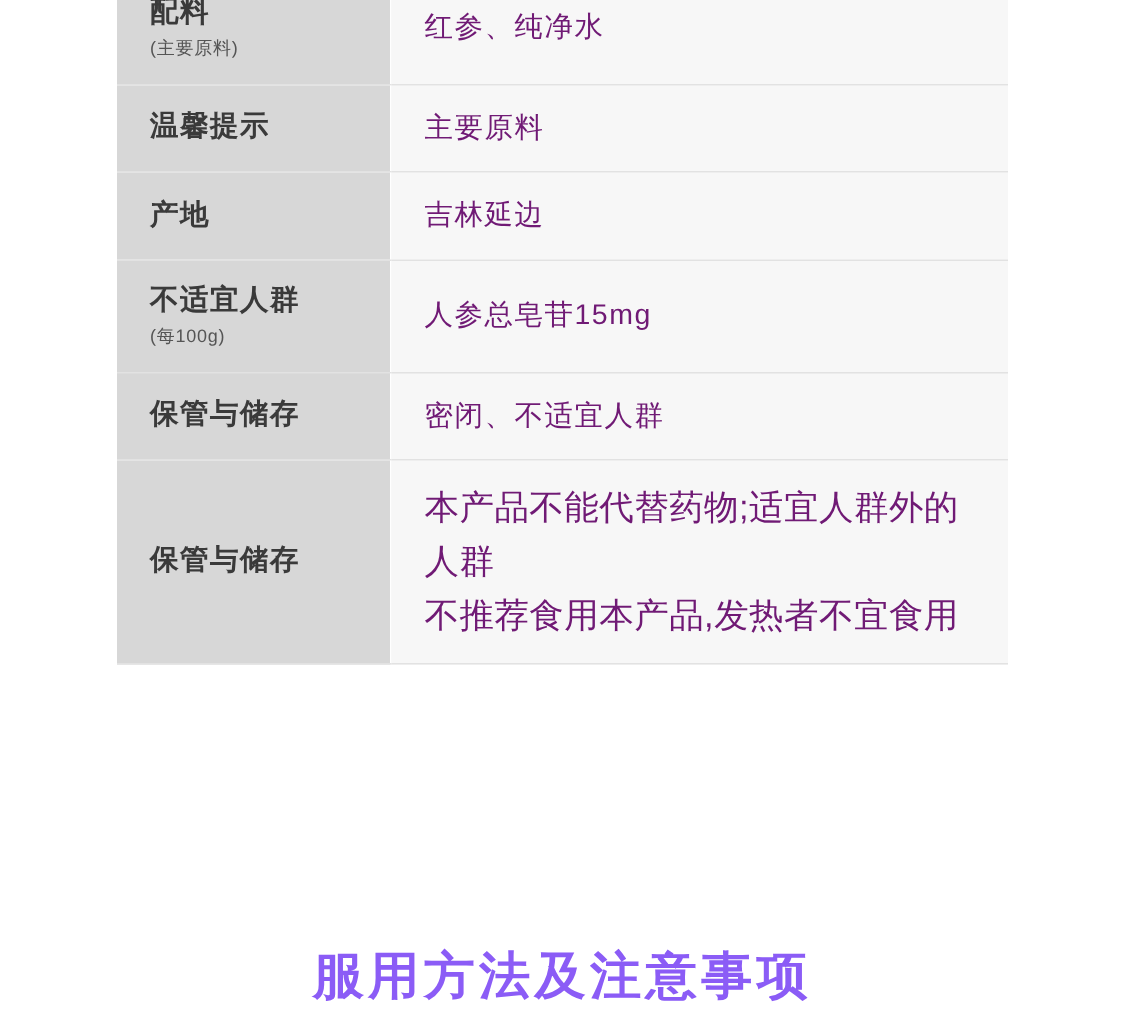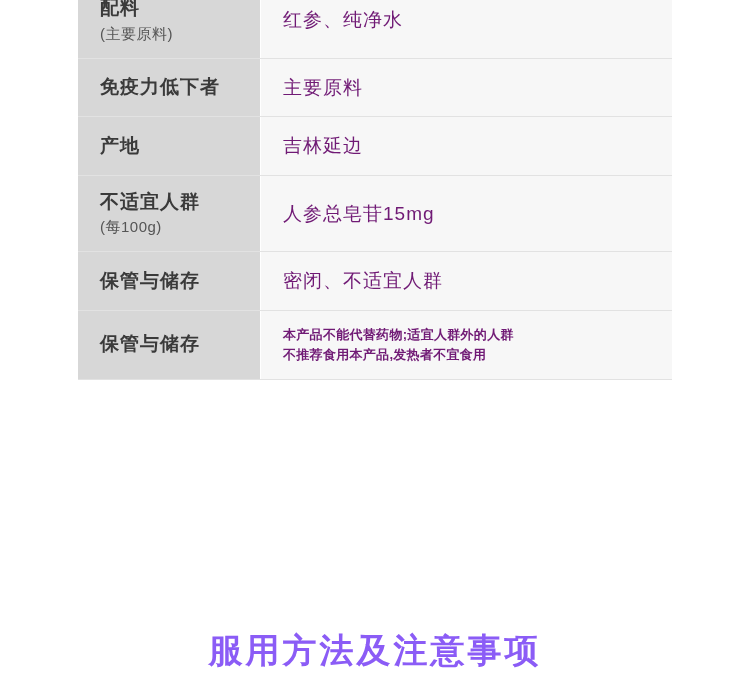--- a/index.html
+++ b/index.html
@@ -57,38 +57,37 @@
 
   .label-main {
     font-size: 19px;
     font-weight: bold;
     letter-spacing: 1px;
     line-height: 1.3;
     color: #3a3a3a;
   }
 
   .label-sub {
-    font-size: 15px;
+    font-size: 12px;
     color: #555555;
     line-height: 1.4;
     margin-top: 2px;
     letter-spacing: 0.5px;
   }
 
   .value-text {
     font-size: 19px;
     line-height: 1.55;
     color: #701a75;
     letter-spacing: 1px;
   }
 
   .value-text.small {
-    font-size: 13px;
+    font-size: 23px;
     letter-spacing: 0.3px;
-    font-weight: bold;
   }
 
   .row-tall td { height: 46px; }
 
   .heading {
     position: absolute;
     left: 0;
     right: 0;
     top: 628px;
     text-align: center;
@@ -125,21 +124,21 @@
           <div class="label-main">配料</div>
           <div class="label-sub">(主要原料)</div>
         </td>
         <td class="value-cell">
           <div class="value-text">红参、纯净水</div>
         </td>
       </tr>
 
       <tr>
         <td class="label-cell">
-          <div class="label-main">免疫力低下者</div>
+          <div class="label-main">温馨提示</div>
         </td>
         <td class="value-cell">
           <div class="value-text">主要原料</div>
         </td>
       </tr>
 
 
       <tr>
         <td class="label-cell">
           <div class="label-main">产地</div>

